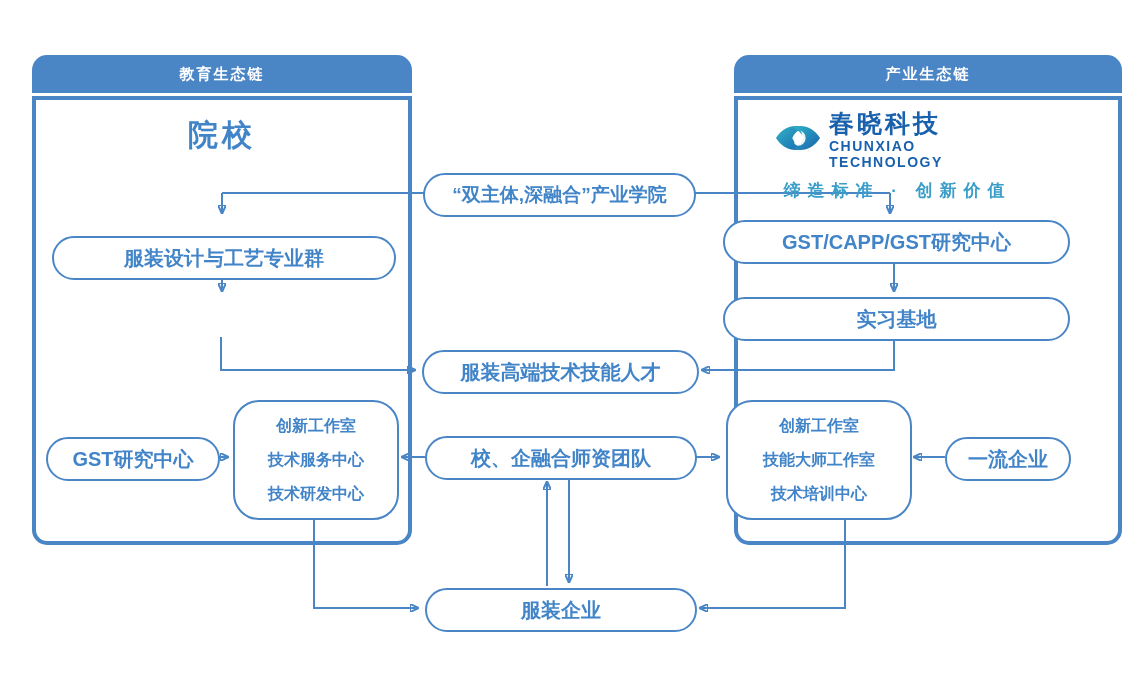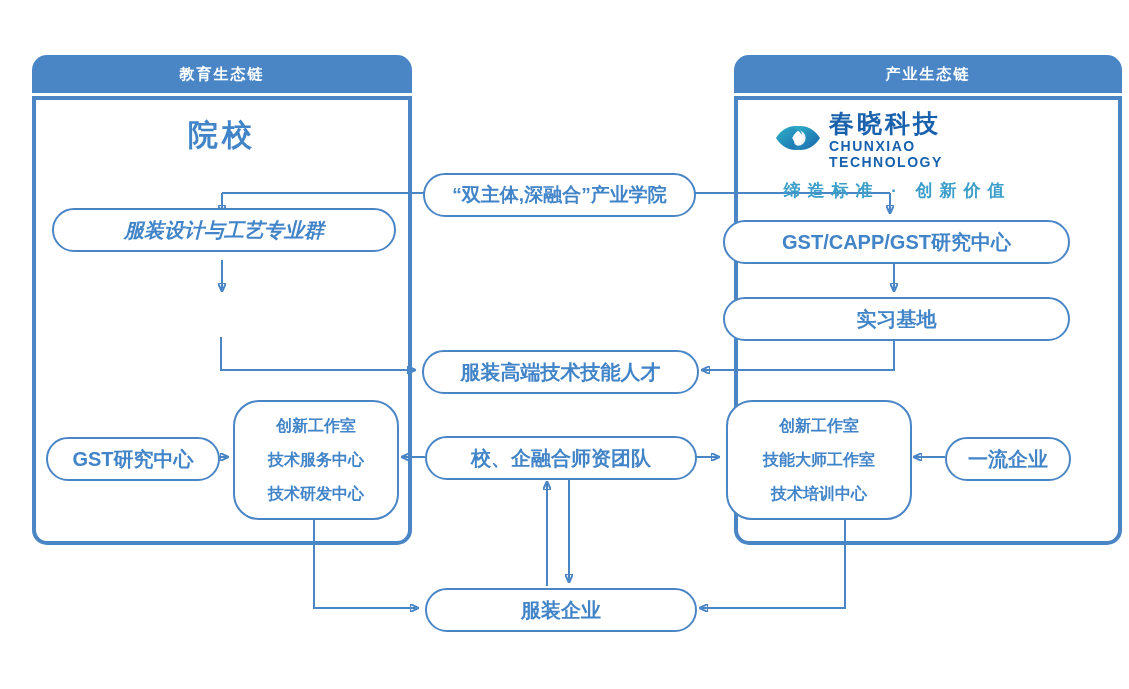--- a/index.html
+++ b/index.html
@@ -16,21 +16,21 @@
   .panel-body{flex:1;border:4px solid #4a86c6;border-radius:0 0 15px 15px;background:#ffffff;}
 
   
   #connectors{position:absolute;left:0;top:0;width:1129px;height:689px;z-index:2;}
   #connectors path{stroke:#4a86c6;stroke-width:2;fill:none;}
 
   
   .node{position:absolute;z-index:3;background:#ffffff;border:2.5px solid #4a86c6;border-radius:22px;
         display:flex;align-items:center;justify-content:center;
         color:#4184c8;font-weight:700;font-size:20px;white-space:nowrap;}
-  #n-major  {left:52px; top:208px;width:340px;height:40px;font-style:italic;}
+  #n-major  {left:52px; top:236px;width:340px;height:40px;}
   #n-train  {left:52px; top:297px;width:340px;height:40px;}
   #n-gsts   {left:723px;top:220px;width:343px;height:40px;}
   #n-intern {left:723px;top:297px;width:343px;height:40px;}
   #n-college{left:423px;top:173px;width:269px;height:40px;font-size:19px;}
   #n-talent {left:422px;top:350px;width:273px;height:40px;}
   #n-team   {left:425px;top:436px;width:268px;height:40px;}
   #n-apparel{left:425px;top:588px;width:268px;height:40px;}
   #n-gstr   {left:46px; top:437px;width:170px;height:40px;}
   #n-first  {left:945px;top:437px;width:122px;height:40px;}
 

